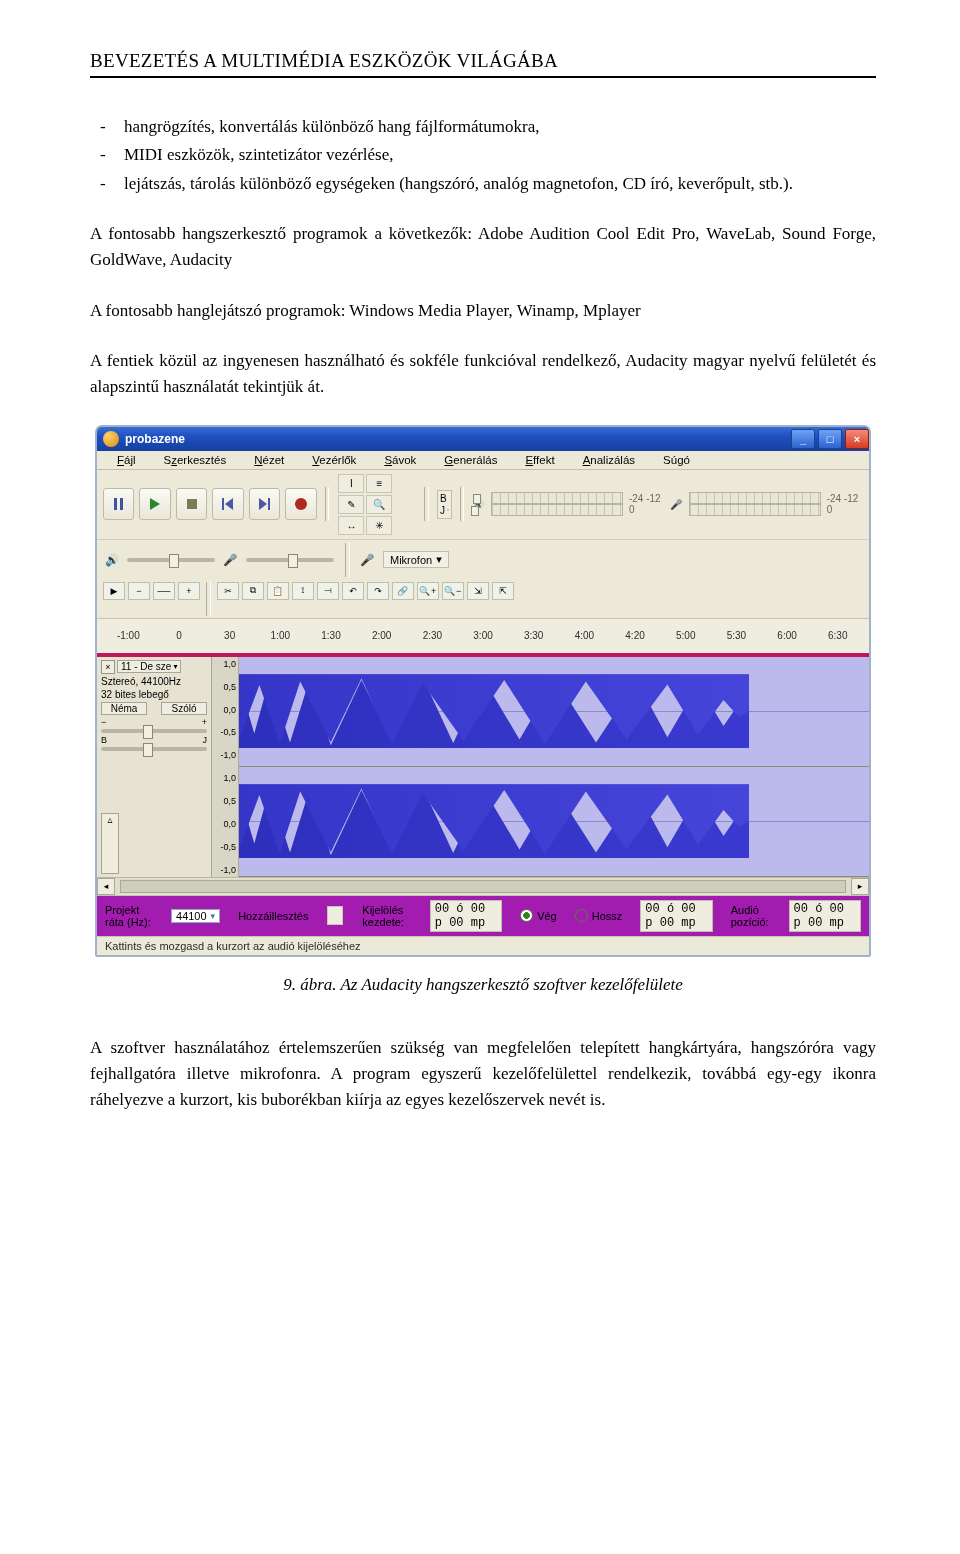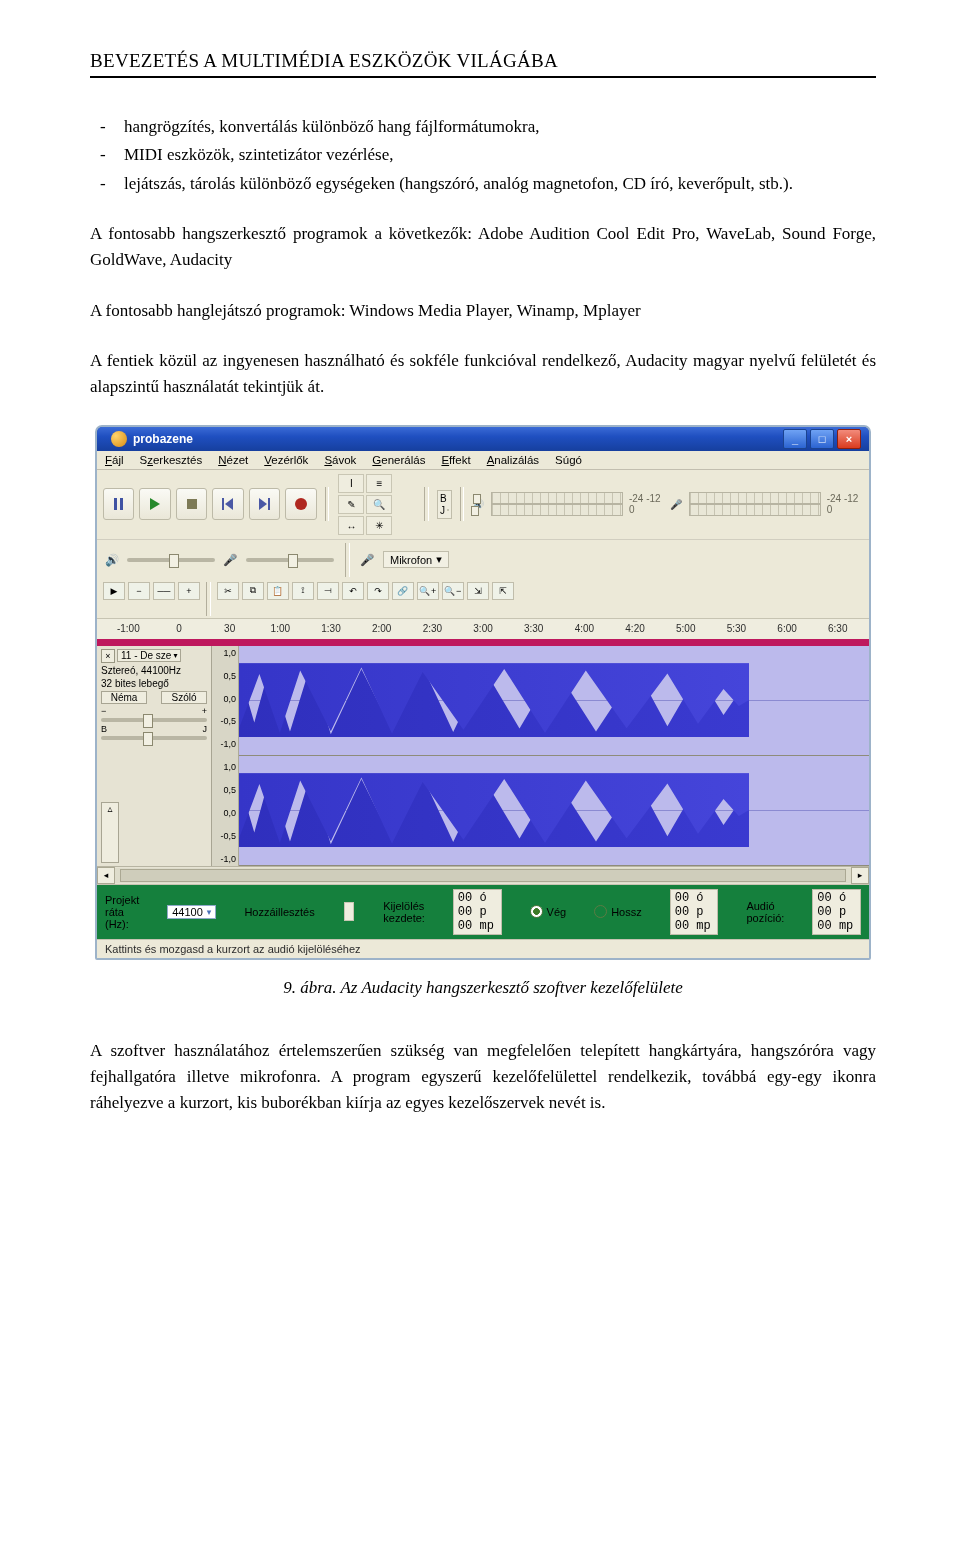--- a/index.html
+++ b/index.html
@@ -6,28 +6,28 @@
   .page{width:960px;min-height:1554px;margin:0 auto;padding:50px 84px 60px 90px;box-sizing:border-box;position:relative}
   .header-title{font-size:19px;letter-spacing:.3px;margin-bottom:4px}
   .header-rule{border:0;border-top:2px solid #000;margin:0 0 36px 0}
   ul.dashlist{list-style:none;margin:0 0 24px 0;padding:0 0 0 34px}
   ul.dashlist li{position:relative;font-size:17px;line-height:1.55;margin-bottom:2px;text-align:justify}
   ul.dashlist li::before{content:"-";position:absolute;left:-24px}
   p.body{font-size:17px;line-height:1.55;margin:0 0 24px 0;text-align:justify}
   .watermark{position:absolute;right:18px;top:420px;font-family:Arial,Helvetica,sans-serif;font-size:190px;font-weight:700;color:#eee;transform:rotate(-90deg);transform-origin:top right;letter-spacing:4px;pointer-events:none;user-select:none;z-index:0}
   .content{position:relative;z-index:1}
   .screenshot{width:772px;margin:4px auto 18px;border:2px solid #9db3c9;border-radius:7px 7px 2px 2px;box-shadow:0 0 0 1px #3b5a87 inset;font-family:Tahoma,Arial,sans-serif;font-size:11.5px;color:#000;background:#ece9d8}
-  .titlebar{height:24px;background:linear-gradient(#3b6bd6,#1f4fc0 40%,#163f9e);color:#fff;display:flex;align-items:center;border-radius:5px 5px 0 0;padding:0 8px}
+  .titlebar{height:24px;background:linear-gradient(#3b6bd6,#1f4fc0 40%,#163f9e);color:#fff;display:flex;align-items:center;border-radius:5px 5px 0 0;padding:0 0}
   .titlebar .app-icon{width:16px;height:16px;margin:0 6px;background:radial-gradient(circle at 30% 30%,#ffd36b,#d88b12);border-radius:50%}
   .titlebar .title{flex:1;font-weight:700;font-size:12px}
   .winbtns{display:flex;gap:3px}
   .winbtn{width:22px;height:18px;border-radius:2px;display:flex;align-items:center;justify-content:center;font-weight:700;font-size:11px;color:#fff}
   .winbtn.min,.winbtn.max{background:linear-gradient(#6fa2f4,#2b63d1);border:1px solid #1b4390}
   .winbtn.close{background:linear-gradient(#f28b7b,#d93b1f);border:1px solid #8c1f0d}
-  .menubar{display:flex;gap:16px;padding:3px 8px;background:#ece9d8;border-bottom:1px solid #c2beaf}
+  .menubar{display:flex;gap:28px;padding:3px 20px;background:#ece9d8;border-bottom:1px solid #c2beaf}
   .menubar span{font-size:11.5px}
   .menubar span u{text-decoration:underline}
   .toolbar{display:flex;align-items:center;gap:5px;padding:3px 6px;background:#ece9d8}
   .tbtn{width:30px;height:30px;border:1px solid #bdbaa8;border-radius:3px;background:linear-gradient(#fafaf5,#eae7d8);display:flex;align-items:center;justify-content:center;font-size:13px}
   .tbtn .tri-play{width:0;height:0;border-top:6px solid transparent;border-bottom:6px solid transparent;border-left:10px solid #26892b}
   .tbtn .sq-stop{width:10px;height:10px;background:#7d7a56}
   .tbtn .bar-pause{display:flex;gap:3px}
   .tbtn .bar-pause i{width:3px;height:12px;background:#3f52a3}
   .tbtn .skip{display:flex;align-items:center;gap:1px}
   .tbtn .skip i{width:2px;height:12px;background:#4a58a5}
@@ -40,41 +40,41 @@
   .mini{width:24px;height:17px;border:1px solid #c9c6b4;background:#efeddf;display:flex;align-items:center;justify-content:center;font-size:10px;margin:1px}
   .meter{display:flex;align-items:center;gap:6px;font-size:10px}
   .meter-bar{width:130px;height:10px;background:repeating-linear-gradient(90deg,#c7c4b2 0 1px,#e9e7d7 1px 8px);border:1px solid #b7b4a2;position:relative}
   .meter-label{color:#6b695a}
   .slider-row{display:flex;align-items:center;gap:8px;padding:3px 8px;background:#ece9d8;border-top:1px solid #d1cec0}
   .sldr{width:88px;height:4px;background:#b9b6a4;position:relative;border-radius:2px}
   .sldr::after{content:"";position:absolute;top:-4px;left:42px;width:8px;height:12px;background:#f2f0e3;border:1px solid #8b886f}
   .pill{padding:1px 6px;border:1px solid #c0bdab;background:#f2f0e3;font-size:11px;display:flex;align-items:center;gap:4px}
   .grn-toolbar{display:flex;gap:3px;padding:2px 6px;background:#ece9d8}
   .grn-btn{width:20px;height:16px;border:1px solid #c0bdab;background:#eff2e8;display:flex;align-items:center;justify-content:center;font-size:9px}
-  .ruler{height:18px;background:#efeddf;border-top:1px solid #c7c4b2;border-bottom:7px solid #be185d;display:flex;align-items:center;padding:1px 6px;font-size:10px;color:#2c2c2c}
+  .ruler{height:18px;background:#efeddf;border-top:1px solid #c7c4b2;border-bottom:4px solid #be185d;display:flex;align-items:center;padding:8px 6px;font-size:10px;color:#2c2c2c}
   .ruler span{flex:1;text-align:center}
   .trackarea{display:flex;background:#bcbaaa}
   .trackpanel{width:106px;background:#e6e3d3;border-right:1px solid #a8a593;font-size:10px;padding:3px 4px;display:flex;flex-direction:column;gap:2px}
   .trackpanel .row1{display:flex;align-items:center;gap:2px}
   .trackpanel .xbtn{border:1px solid #999783;width:12px;height:12px;display:flex;align-items:center;justify-content:center;background:#efeddf;font-size:9px}
   .trackpanel .sel{border:1px solid #a8a593;padding:0 3px;background:#efeddf;display:flex;align-items:center;gap:2px}
   .trackpanel .sel::after{content:"▾";font-size:8px}
   .trackpanel .btnpair{display:flex;gap:14px}
   .trackpanel .sbtn{flex:1;border:1px solid #a8a593;background:#efeddf;text-align:center}
   .ampcol{width:22px;display:flex;flex-direction:column;justify-content:space-between;background:#d8d6c6;font-size:9px;text-align:right;padding:2px 2px;border-right:1px solid #acaa98}
   .waves{flex:1;display:flex;flex-direction:column}
   .wave{flex:1;background:#bcbaec;position:relative;border-bottom:1px solid #8e8c7a;overflow:hidden}
   .wave .mid{position:absolute;top:50%;left:0;right:0;border-top:1px solid #8b8ad1}
   .wave .fill{position:absolute;left:0;right:120px;top:16%;bottom:16%;background:linear-gradient(90deg,#2f2fbd,#3a3ad0);clip-path:polygon(0 10%,3% 80%,6% 5%,10% 92%,14% 3%,18% 96%,24% 8%,30% 90%,36% 4%,42% 93%,48% 7%,55% 88%,62% 6%,70% 92%,78% 9%,84% 85%,90% 14%,95% 70%,98% 40%,100% 50%,100% 100%,0 100%)}
   .wave .fill2{position:absolute;left:0;right:120px;top:16%;bottom:16%;background:linear-gradient(90deg,#3535c8,#4545da);transform:scaleY(-1);clip-path:polygon(0 12%,4% 85%,8% 6%,12% 90%,18% 8%,24% 94%,30% 5%,36% 88%,44% 10%,52% 92%,60% 6%,68% 90%,76% 12%,84% 86%,90% 18%,95% 65%,98% 42%,100% 50%,100% 100%,0 100%)}
   .hscroll{height:17px;background:#e6e3d3;border-top:1px solid #b7b4a2;display:flex;align-items:center}
   .hscroll .arrow{width:16px;height:15px;border:1px solid #aba893;background:#efeddf;display:flex;align-items:center;justify-content:center;font-size:9px}
   .hscroll .track{flex:1;position:relative;height:15px;background:#dedccb}
   .hscroll .thumb{position:absolute;left:5px;right:5px;top:1px;bottom:1px;background:#cfcdbb;border:1px solid #aba893}
-  .bottombar{display:flex;align-items:center;gap:28px;padding:4px 8px;background:#15803d;border-top:1px solid #c7c4b2;font-size:11px}
+  .bottombar{display:flex;align-items:center;gap:18px;padding:4px 8px;background:#a21caf;border-top:1px solid #c7c4b2;font-size:11px}
   .bb-sel{border:1px solid #8fa9c9;background:#fff;padding:0 4px;display:flex;align-items:center;gap:4px}
   .bb-sel::after{content:"▾";color:#4a70b9;font-size:9px}
   .timebox{font-family:"Courier New",monospace;font-size:12px;background:#efeddf;border:1px solid #c0bdab;padding:1px 4px}
   .radio{display:flex;align-items:center;gap:4px}
   .radio i{width:11px;height:11px;border:1px solid #5b7b44;border-radius:50%;display:inline-block}
   .radio i.on{background:radial-gradient(circle at center,#3d7a27 0 40%,#fff 44% 100%)}
   .statusbar{padding:3px 8px;font-size:11px;background:#ece9d8;border-top:1px solid #c7c4b2;color:#2b2b2b}
   .caption{text-align:center;font-style:italic;font-size:17px;margin:4px 0 40px}
   .page-num{font-size:15px;margin-top:28px}
   .bj-box{display:flex;flex-direction:column;gap:1px;font-size:10px;padding:2px;border:1px solid #c0bdab;background:#efeddf}

